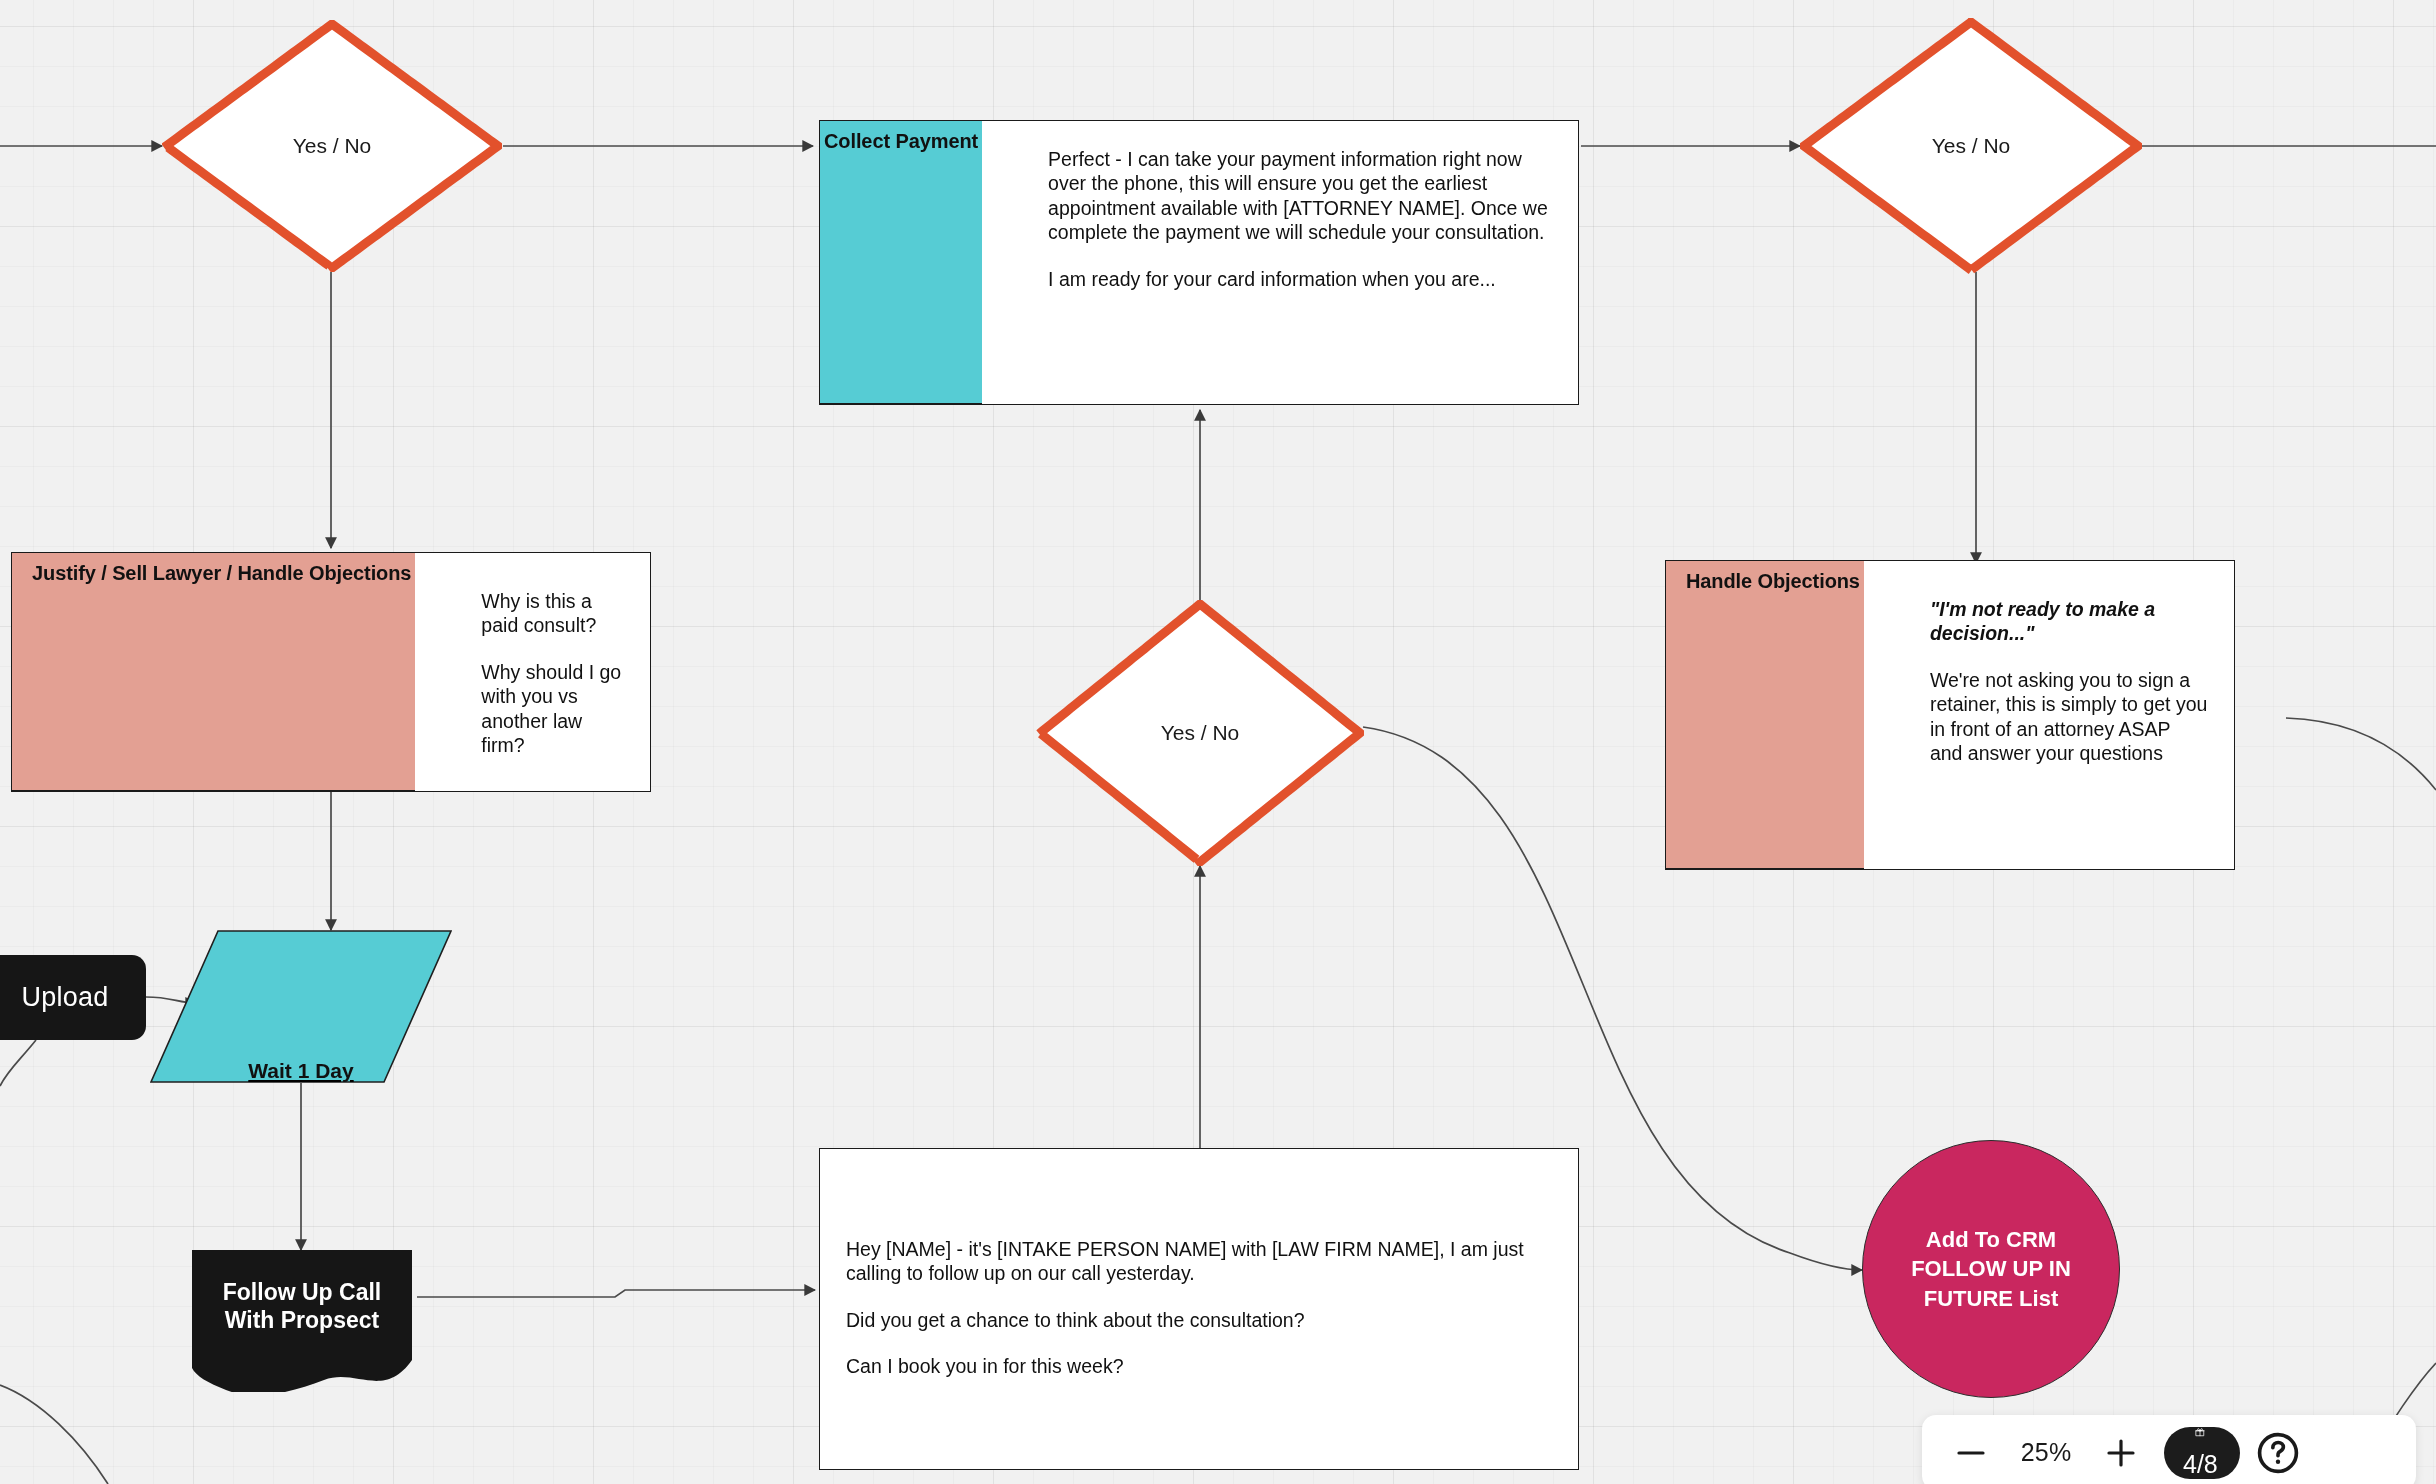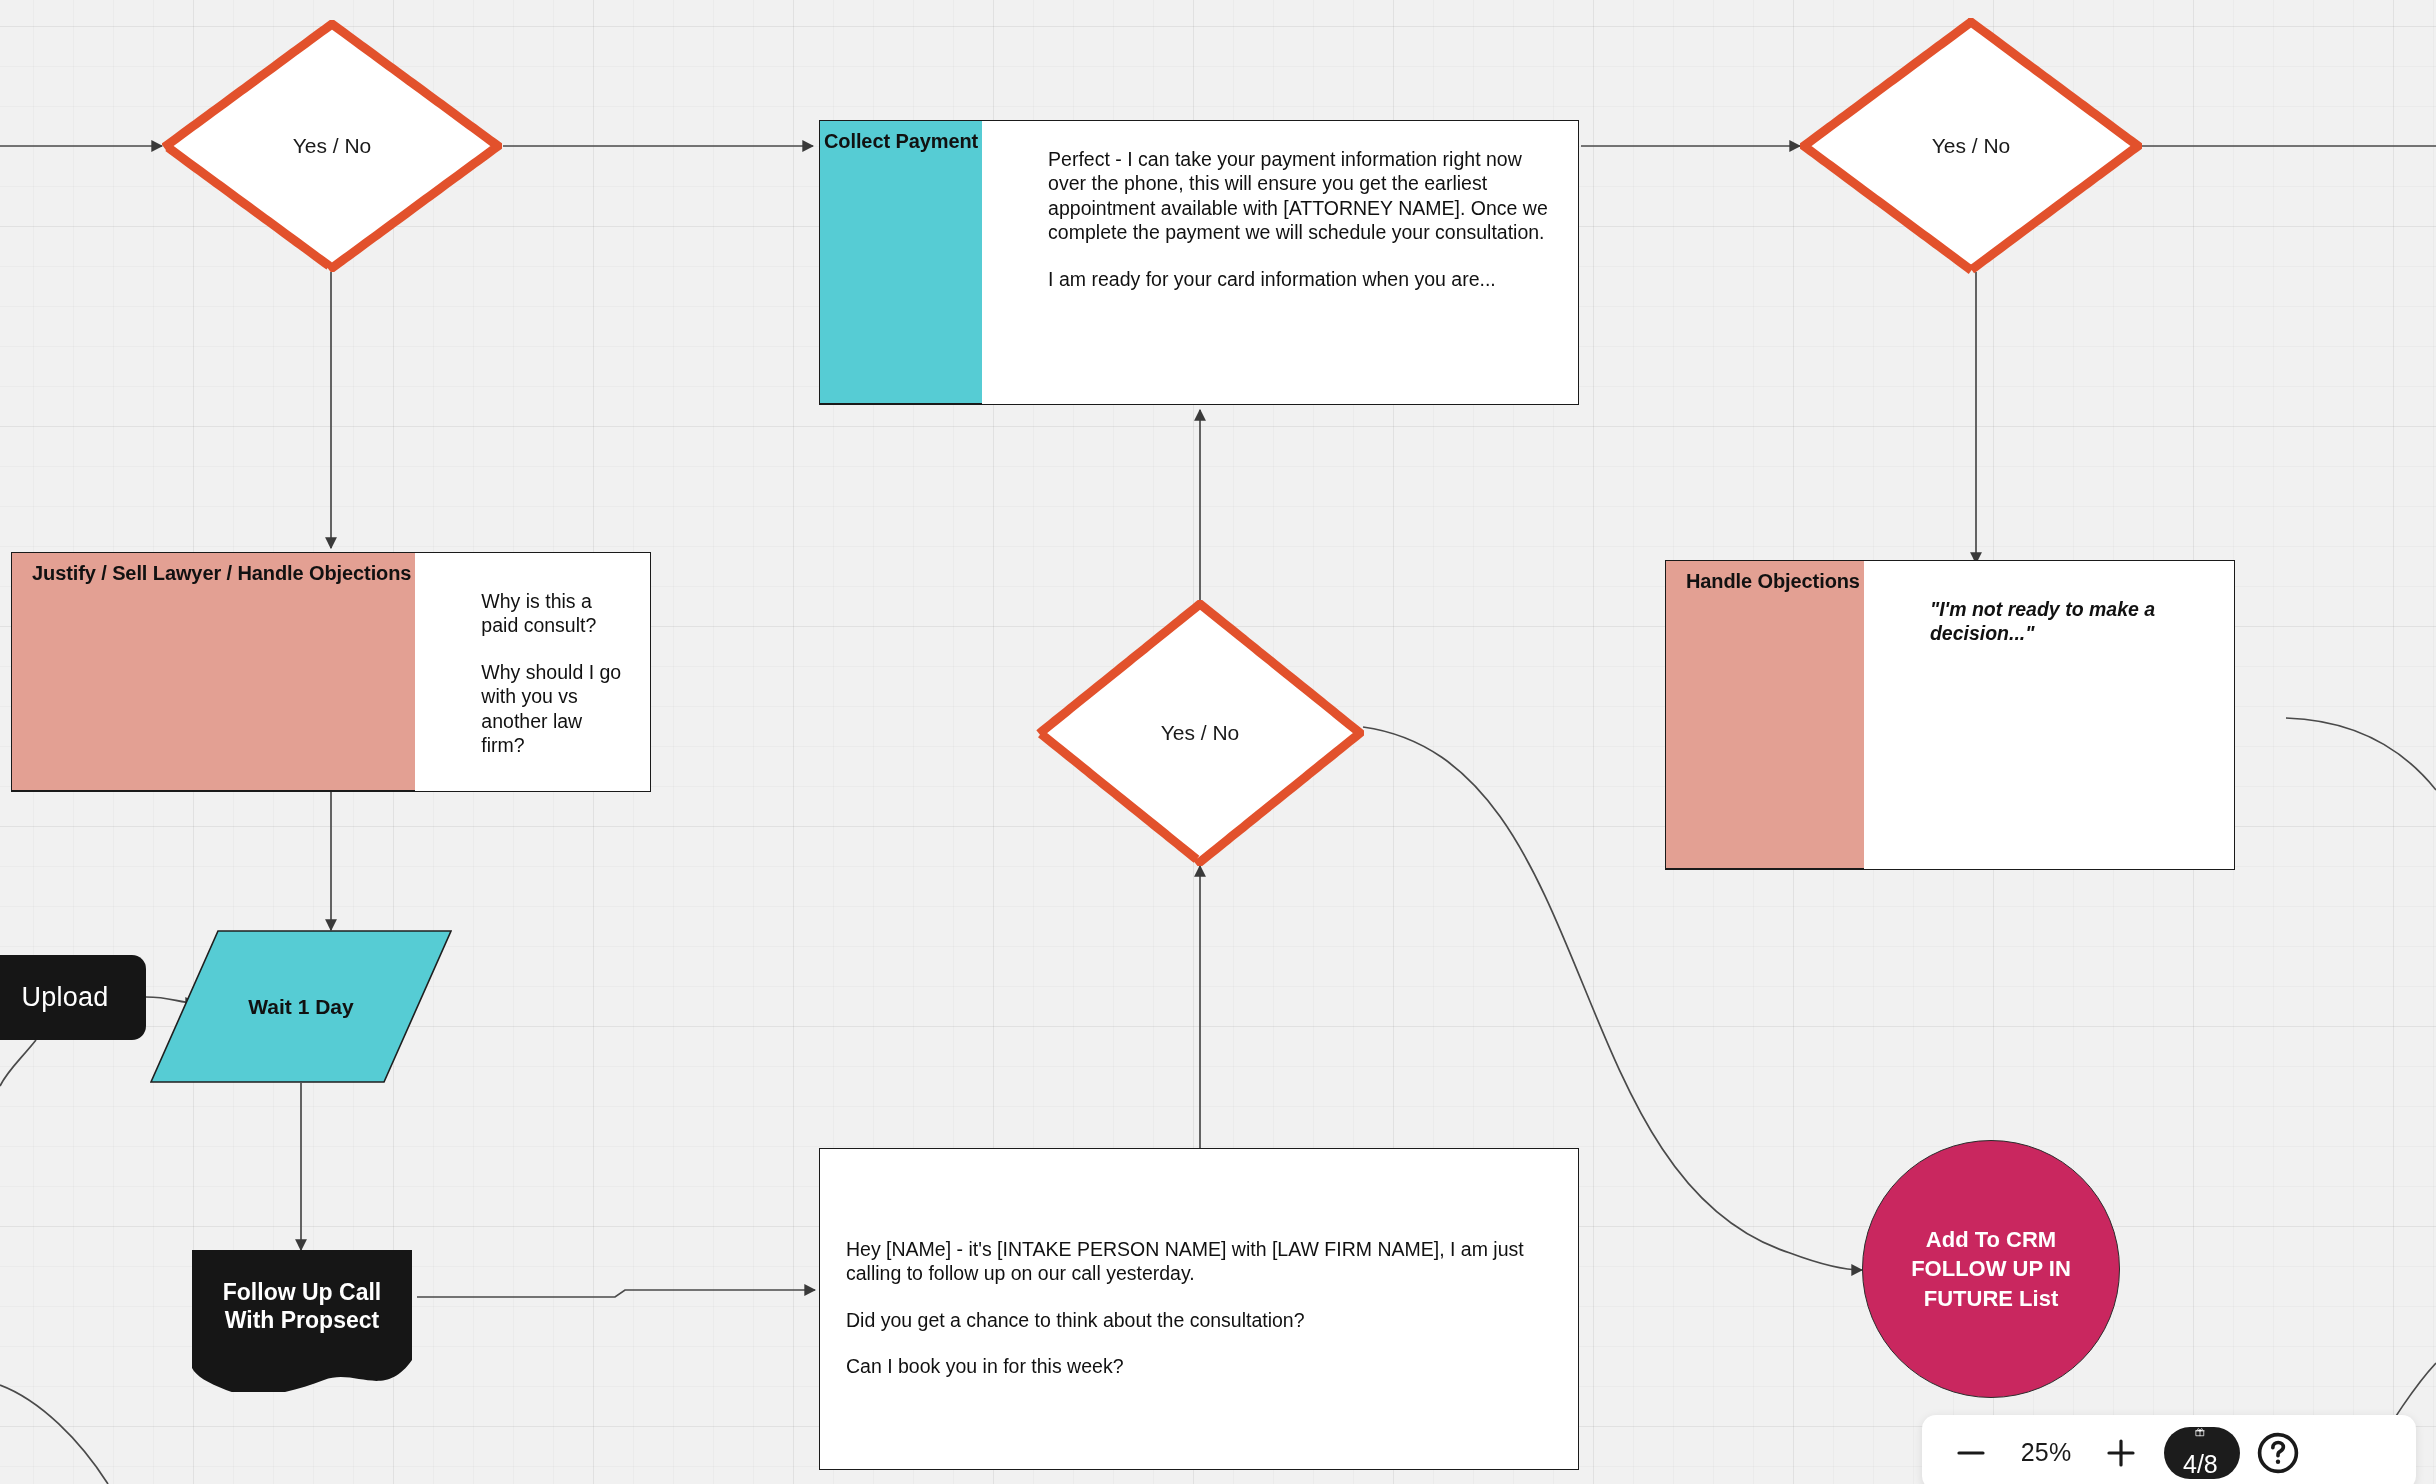--- a/index.html
+++ b/index.html
@@ -92,22 +92,23 @@
     font-size: 21px;
     color: #1a1a1a;
     text-align: center;
     line-height: 1.1;
   }
 
   
   .parallelogram {
     position: absolute;
     display: flex;
-    align-items: center;
-    justify-content: center;
+    align-items: flex-end;
+    justify-content: center;
+    text-decoration: underline;
   }
   .parallelogram .par-shape { position: absolute; inset: 0; }
   .parallelogram .par-label {
     position: relative;
     z-index: 2;
     font-size: 21px;
     font-weight: bold;
     color: #111111;
     text-align: center;
   }
@@ -297,20 +298,21 @@
     <div class="node-body" style="padding-top:36px;">
       <p>Why is this a paid consult?</p>
       <p>Why should I go with you vs another law firm?</p>
     </div>
   </div>
 
   <div class="node-box" style="left:1665px; top:560px; width:570px; height:310px;">
     <div class="node-header hdr-salmon">Handle Objections</div>
     <div class="node-body" style="padding-top:36px;">
       <p class="body-quote">"I'm not ready to make a decision..."</p>
+      <p>We're not asking you to sign a retainer, this is simply to get you in front of an attorney ASAP and answer your questions</p>
     </div>
   </div>
 
   <div class="node-box" style="left:819px; top:1148px; width:760px; height:322px;">
     <div class="node-body" style="padding-top:88px;">
       <p>Hey [NAMe] - it's [INTAKE PERSON NAME] with [LAW FIRM NAME], I am just calling to follow up on our call yesterday.</p>
       <p>Did you get a chance to think about the consultation?</p>
       <p>Can I book you in for this week?</p>
     </div>
   </div>

